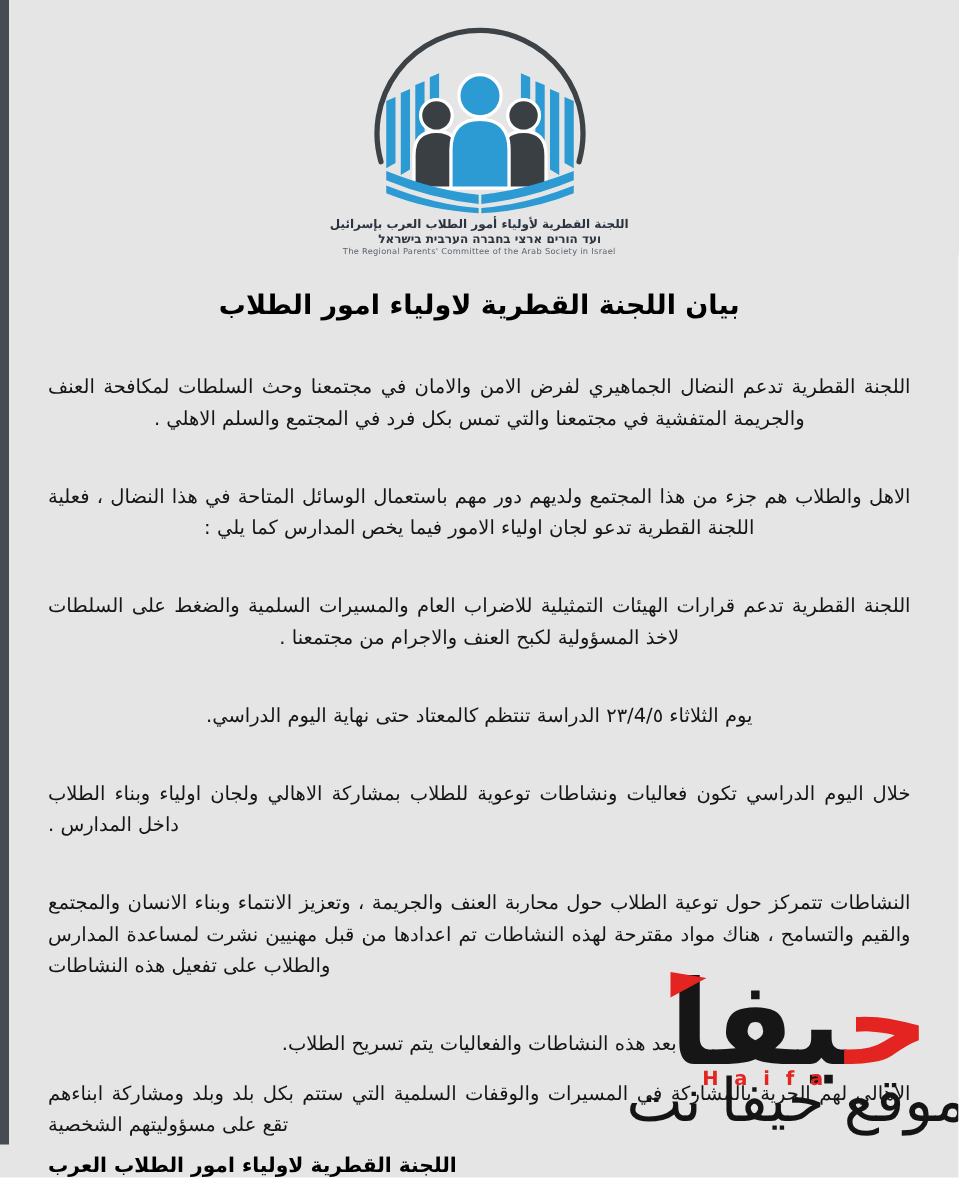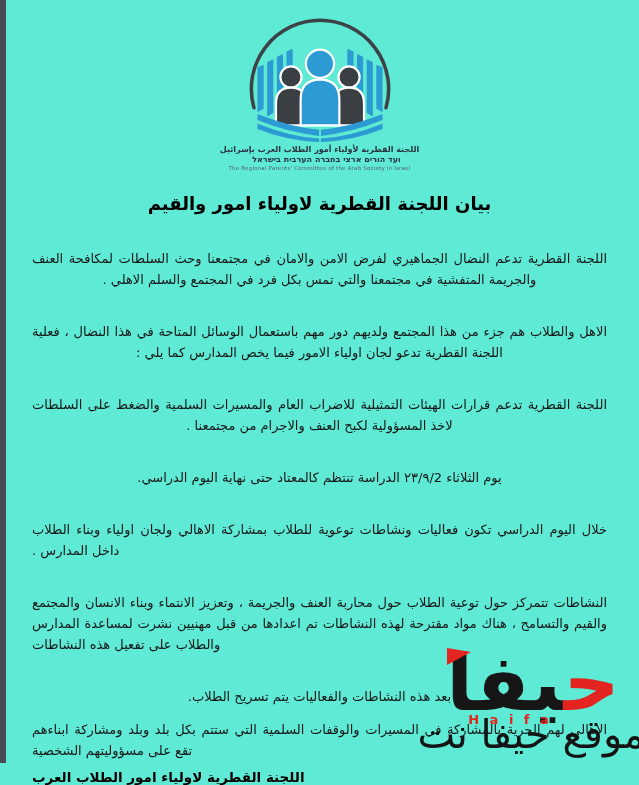--- a/index.html
+++ b/index.html
@@ -1,19 +1,19 @@
 <!DOCTYPE html>
 <html lang="ar"><head>
 <meta charset="utf-8">
 <style>
   html,body{margin:0;padding:0;background:#fff;}
   .page{
     position:relative;
     width:639px;height:785px;
-    background:#5eead4;
+    background:#e5e5e5;
     overflow:hidden;
     font-family:"DejaVu Sans",sans-serif;
     color:#1a1a1a;
   }
   .edge-bar{
     position:absolute;left:0;top:0;
     width:6px;height:763px;
     background:#474c52;
   }
   
@@ -143,27 +143,27 @@
         <path d="M14,110 Q52,125 84,127 L84,131 Q46,129 14,116 Z"></path>
         <path d="M156,99 Q118,114 86,117 L86,124 Q122,120 156,106 Z"></path>
         <path d="M156,110 Q118,125 86,127 L86,131 Q124,129 156,116 Z"></path>
       </g>
     </svg>
     <div class="logo-ar" dir="rtl">اللجنة القطرية لأولياء أمور الطلاب العرب بإسرائيل</div>
     <div class="logo-he" dir="rtl">ועד הורים ארצי בחברה הערבית בישראל</div>
     <div class="logo-en">The Regional Parents' Committee of the Arab Society in Israel</div>
   </div>
 
-  <h1 class="title">بيان اللجنة القطرية لاولياء امور والقيم</h1>
+  <h1 class="title">بيان اللجنة القطرية لاولياء امور الطلاب</h1>
 
   <div class="content">
     <p class="para last-center">اللجنة القطرية تدعم النضال الجماهيري لفرض الامن والامان في مجتمعنا وحث السلطات لمكافحة العنف والجريمة المتفشية في مجتمعنا والتي تمس بكل فرد في المجتمع والسلم الاهلي .</p>
     <p class="para last-center">الاهل والطلاب هم جزء من هذا المجتمع ولديهم دور مهم باستعمال الوسائل المتاحة في هذا النضال ، فعلية اللجنة القطرية تدعو لجان اولياء الامور فيما يخص المدارس كما يلي :</p>
     <p class="para last-center">اللجنة القطرية تدعم قرارات الهيئات التمثيلية للاضراب العام والمسيرات السلمية والضغط على السلطات لاخذ المسؤولية لكبح العنف والاجرام من مجتمعنا .</p>
-    <p class="para last-center">يوم الثلاثاء ٢٣/٩/2 الدراسة تنتظم كالمعتاد حتى نهاية اليوم الدراسي.</p>
+    <p class="para last-center">يوم الثلاثاء ٢٣/4/٥ الدراسة تنتظم كالمعتاد حتى نهاية اليوم الدراسي.</p>
     <p class="para last-left">خلال اليوم الدراسي تكون فعاليات ونشاطات توعوية للطلاب بمشاركة الاهالي ولجان اولياء وبناء الطلاب داخل المدارس .</p>
     <p class="para last-left">النشاطات تتمركز حول توعية الطلاب حول محاربة العنف والجريمة ، وتعزيز الانتماء وبناء الانسان والمجتمع والقيم والتسامح ، هناك مواد مقترحة لهذه النشاطات تم اعدادها من قبل مهنيين نشرت لمساعدة المدارس والطلاب على تفعيل هذه النشاطات</p>
     <p class="para last-center tight">بعد هذه النشاطات والفعاليات يتم تسريح الطلاب.</p>
     <p class="para last-left tighter">الاهالي لهم الحرية بالمشاركة في المسيرات والوقفات السلمية التي ستتم بكل بلد وبلد ومشاركة ابناءهم تقع على مسؤوليتهم الشخصية</p>
   </div>
 
   <div class="footer-line">اللجنة القطرية لاولياء امور الطلاب العرب</div>
 
   <div class="watermark">
     <div class="wm-flag"></div>

